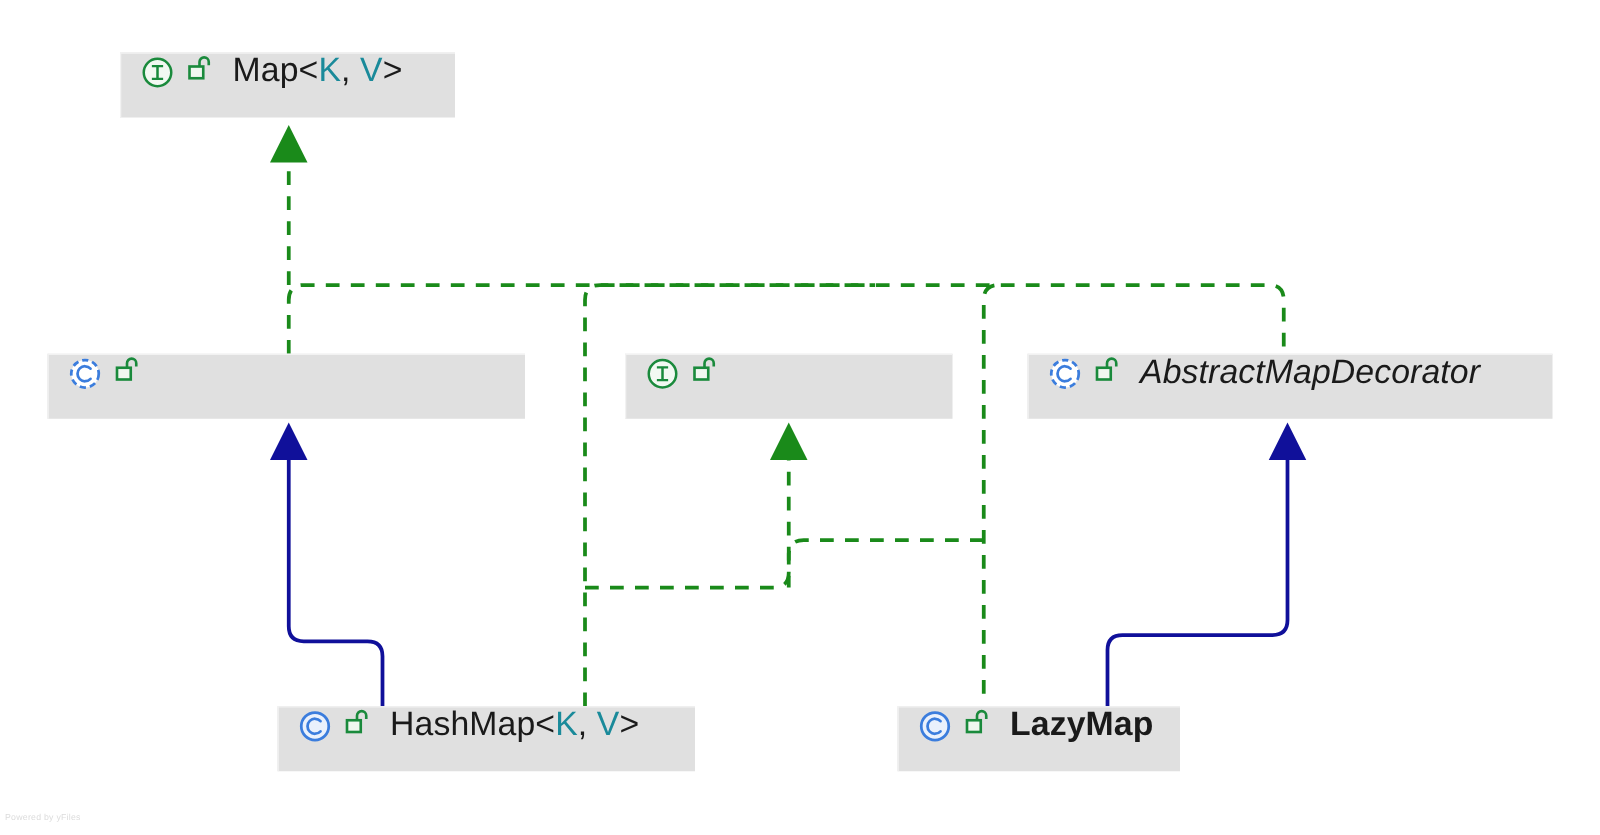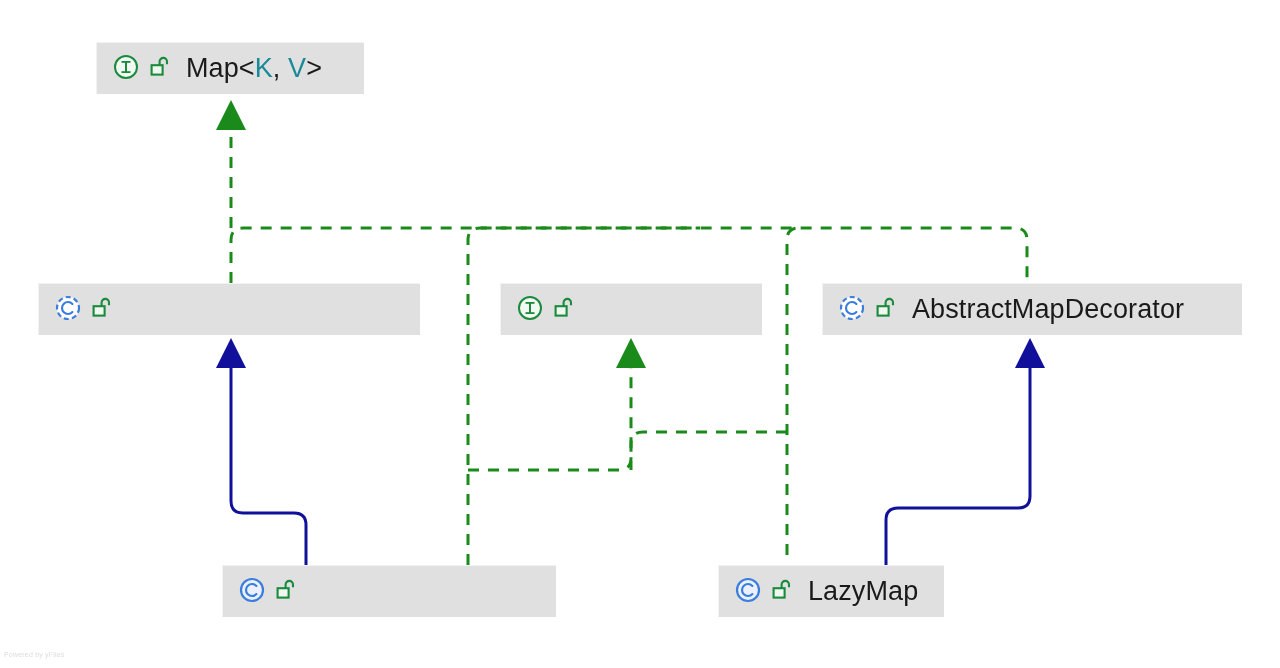--- a/index.html
+++ b/index.html
@@ -21,21 +21,20 @@
     width: 1280px;
     height: 668px;
   }
   .node-box {
     position: absolute;
     background: #e0e0e0;
     border-top: 1px solid #f2f2f2;
     border-left: 1px solid #f2f2f2;
     box-sizing: border-box;
     display: flex;
-    align-items: center;
     white-space: nowrap;
   }
   .node-icon-type {
     flex: 0 0 auto;
     margin-left: 14px;
     display: block;
   }
   .node-icon-lock {
     flex: 0 0 auto;
     margin-left: 9px;
@@ -125,42 +124,43 @@
           <circle cx="15" cy="15" r="11" fill="#f2f9f2" stroke="#1a8a3c" stroke-width="2"></circle>
           <rect x="14" y="9.5" width="2" height="11" fill="#1a8a3c"></rect>
           <rect x="10.5" y="9" width="9" height="1.8" fill="#1a8a3c"></rect>
           <rect x="10.5" y="19.2" width="9" height="1.8" fill="#1a8a3c"></rect>
         </svg></span>
       <span class="node-icon-lock"><svg width="22" height="24" viewBox="0 0 22 24">
           <path d="M 9.6 10 L 9.6 6.6 A 3.6 3.6 0 0 1 17 6.6 L 17 8.2" fill="none" stroke="#1a8a3c" stroke-width="2.1" stroke-linecap="square"></path>
           <rect x="1.6" y="10.2" width="11" height="9.4" fill="#f0f7f0" stroke="#1a8a3c" stroke-width="2.1"></rect>
         </svg></span>
     </div>
-    <div class="node-box" style="left: 822px; top: 283px; width: 420px; height: 52px;">
+    <div class="node-box" style="left: 822px; top: 283px; width: 420px; height: 52px; font-style: italic;">
       <span class="node-icon-type"><svg width="30" height="30" viewBox="0 0 30 30">
           <circle cx="15" cy="15" r="11" fill="#ffffff" stroke="#3b7ddd" stroke-width="2.2" stroke-dasharray="5 3.2"></circle>
           <path d="M 19.4 10.9 A 6 6 0 1 0 19.4 19.1" fill="none" stroke="#3b7ddd" stroke-width="2.2" stroke-linecap="round"></path>
         </svg></span>
       <span class="node-icon-lock"><svg width="22" height="24" viewBox="0 0 22 24">
           <path d="M 9.6 10 L 9.6 6.6 A 3.6 3.6 0 0 1 17 6.6 L 17 8.2" fill="none" stroke="#1a8a3c" stroke-width="2.1" stroke-linecap="square"></path>
           <rect x="1.6" y="10.2" width="11" height="9.4" fill="#f0f7f0" stroke="#1a8a3c" stroke-width="2.1"></rect>
         </svg></span>
       <span class="node-label">AbstractMapDecorator</span>
     </div>
     <div class="node-box" style="left: 222px; top: 565px; width: 334px; height: 52px;">
       <span class="node-icon-type"><svg width="30" height="30" viewBox="0 0 30 30">
           <circle cx="15" cy="15" r="11" fill="#eaf1fc" stroke="#3b7ddd" stroke-width="2.2"></circle>
           <path d="M 19.4 10.9 A 6 6 0 1 0 19.4 19.1" fill="none" stroke="#3b7ddd" stroke-width="2.2" stroke-linecap="round"></path>
         </svg></span>
       <span class="node-icon-lock"><svg width="22" height="24" viewBox="0 0 22 24">
           <path d="M 9.6 10 L 9.6 6.6 A 3.6 3.6 0 0 1 17 6.6 L 17 8.2" fill="none" stroke="#1a8a3c" stroke-width="2.1" stroke-linecap="square"></path>
           <rect x="1.6" y="10.2" width="11" height="9.4" fill="#f0f7f0" stroke="#1a8a3c" stroke-width="2.1"></rect>
         </svg></span>
+      <span class="node-label">HashMap<span>&lt;</span><span class="tp">K</span>, <span class="tp">V</span><span>&gt;</span></span>
     </div>
-    <div class="node-box" style="left: 718px; top: 565px; width: 226px; height: 52px;">
+    <div class="node-box" style="left: 718px; top: 565px; width: 226px; height: 52px; font-weight: bold;">
       <span class="node-icon-type"><svg width="30" height="30" viewBox="0 0 30 30">
           <circle cx="15" cy="15" r="11" fill="#eaf1fc" stroke="#3b7ddd" stroke-width="2.2"></circle>
           <path d="M 19.4 10.9 A 6 6 0 1 0 19.4 19.1" fill="none" stroke="#3b7ddd" stroke-width="2.2" stroke-linecap="round"></path>
         </svg></span>
       <span class="node-icon-lock"><svg width="22" height="24" viewBox="0 0 22 24">
           <path d="M 9.6 10 L 9.6 6.6 A 3.6 3.6 0 0 1 17 6.6 L 17 8.2" fill="none" stroke="#1a8a3c" stroke-width="2.1" stroke-linecap="square"></path>
           <rect x="1.6" y="10.2" width="11" height="9.4" fill="#f0f7f0" stroke="#1a8a3c" stroke-width="2.1"></rect>
         </svg></span>
       <span class="node-label">LazyMap</span>
     </div>

